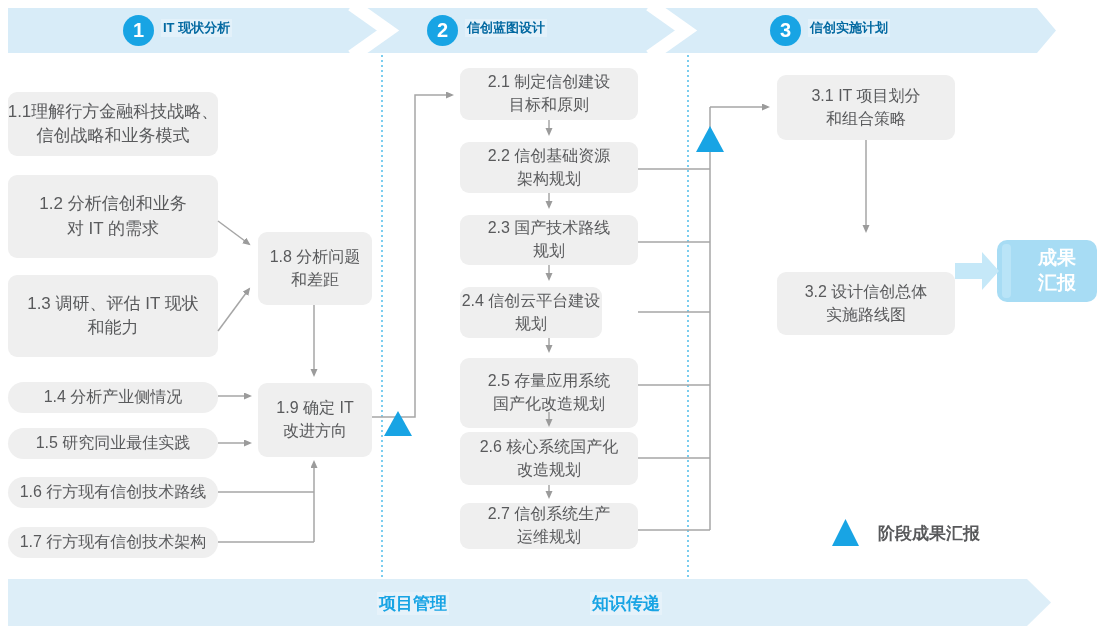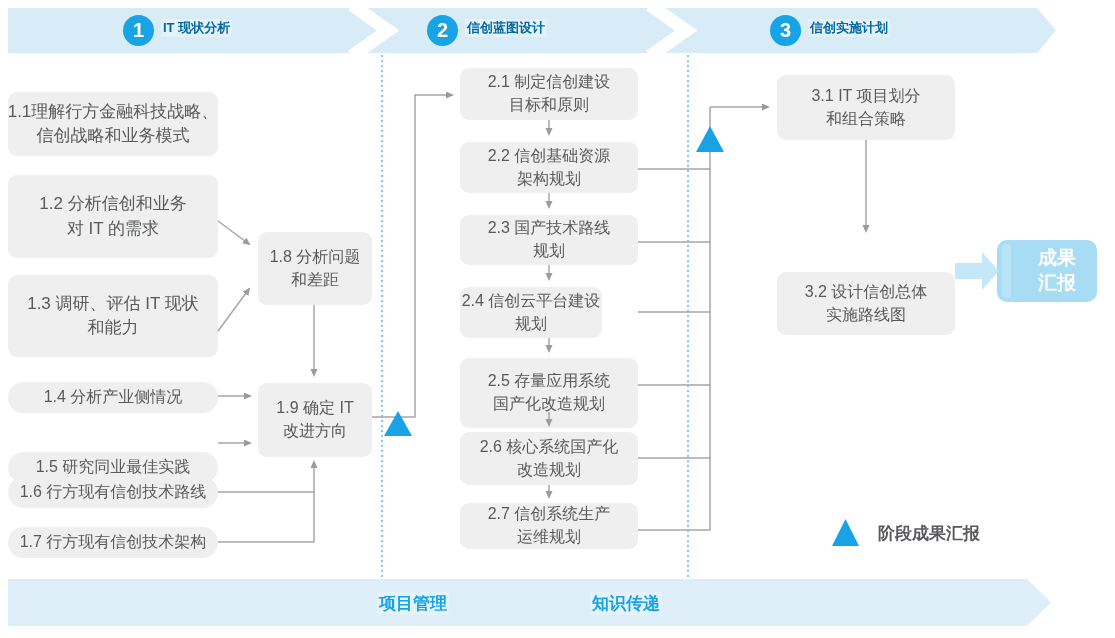--- a/index.html
+++ b/index.html
@@ -72,21 +72,21 @@
     <span>1.2 分析信创和业务</span>
     <span>对 IT 的需求</span>
   </div>
   <div class="node" style="left:8px;top:275px;width:210px;height:82px;font-size:17px;">
     <span>1.3 调研、评估 IT 现状</span>
     <span>和能力</span>
   </div>
   <div class="node pill" style="left:8px;top:382px;width:210px;height:31px;">
     <span>1.4 分析产业侧情况</span>
   </div>
-  <div class="node pill" style="left:8px;top:428px;width:210px;height:31px;margin-top:24px;">
+  <div class="node pill" style="left:8px;top:428px;width:210px;height:31px;">
     <span>1.5 研究同业最佳实践</span>
   </div>
   <div class="node pill" style="left:8px;top:477px;width:210px;height:31px;">
     <span>1.6 行方现有信创技术路线</span>
   </div>
   <div class="node pill" style="left:8px;top:527px;width:210px;height:31px;">
     <span>1.7 行方现有信创技术架构</span>
   </div>
   <div class="node" style="left:258px;top:232px;width:114px;height:73px;">
     <span>1.8 分析问题</span>

